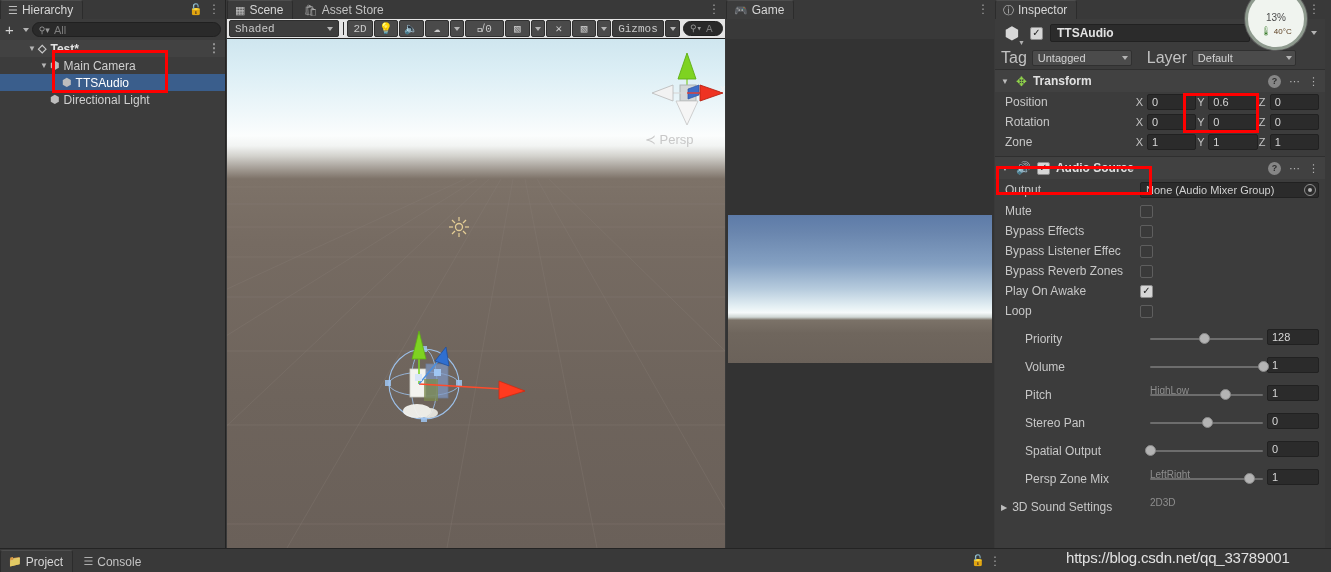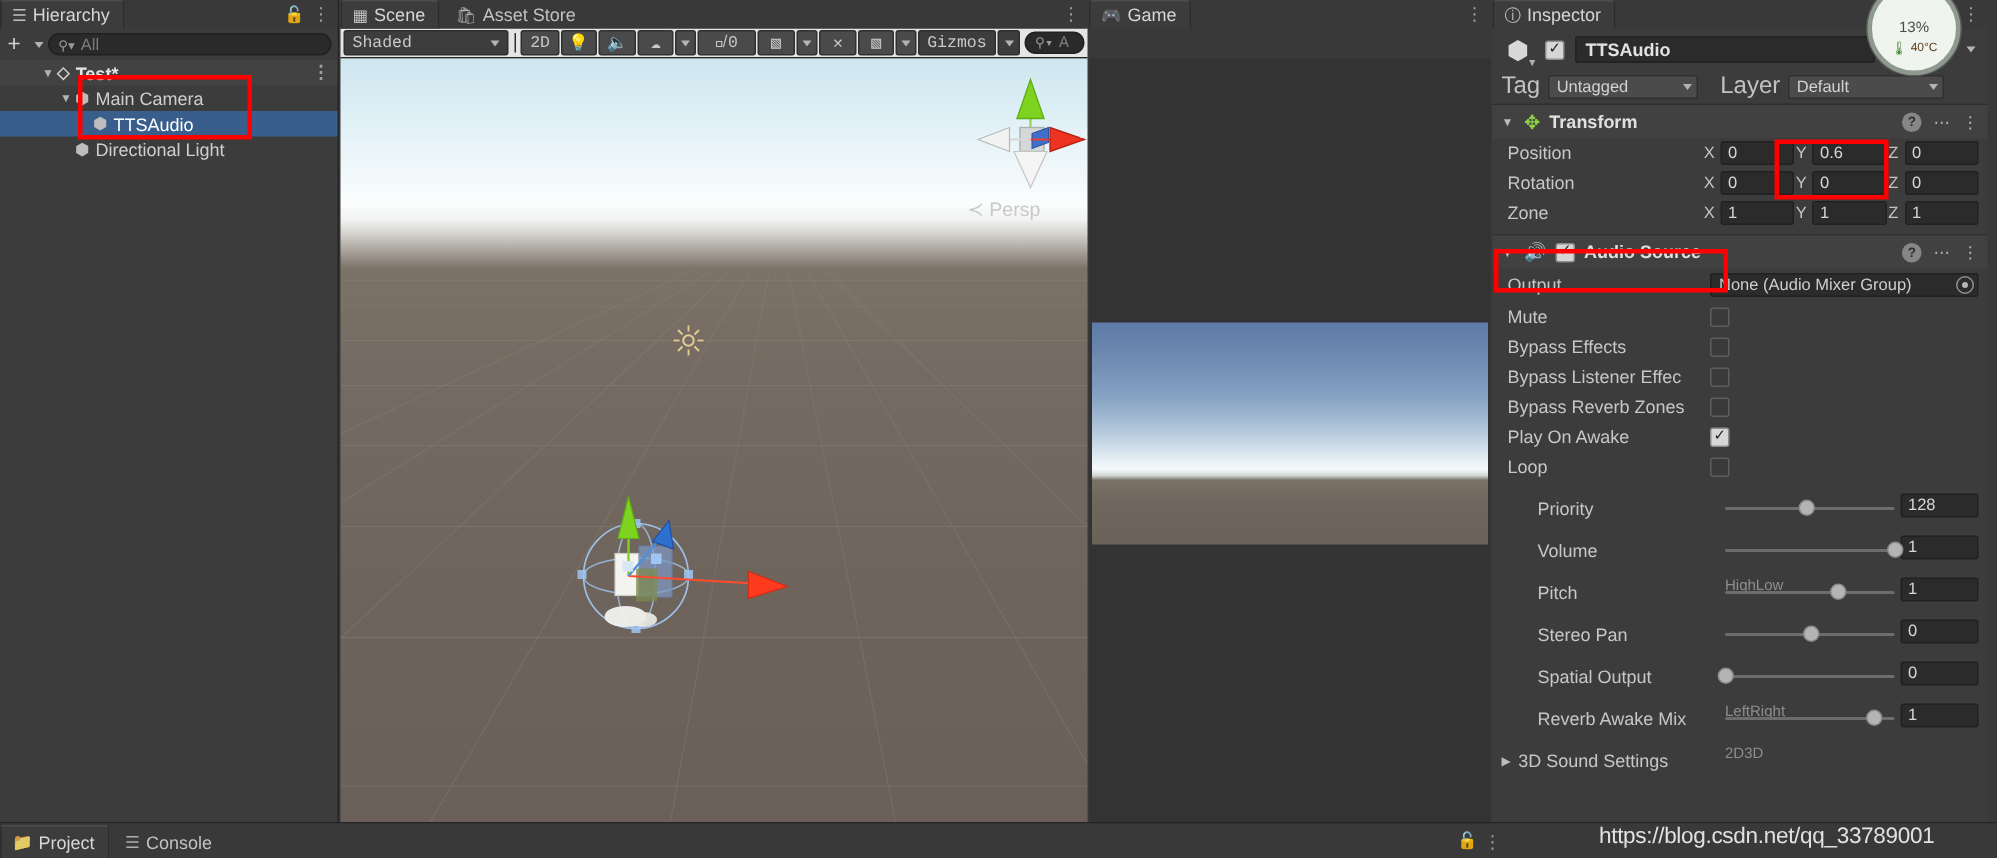--- a/index.html
+++ b/index.html
@@ -615,21 +615,21 @@
               <span>2D</span>
               <span>3D</span>
             </span>
           </span>
           <span class="slfield">
               <span>0</span>
             </span>
         </div>
 
         <div class="slrow">
-          <span class="plabel" style="width:125px">Reverb Awake Mix</span>
+          <span class="plabel" style="width:125px">Persp Zone Mix</span>
           <span class="slwrap">
             <span class="sltrack"></span>
             <span class="slknob" style="left:88%"></span>
           </span>
           <span class="slfield">
               <span>1</span>
             </span>
         </div>
 
         <div class="foldrow">

